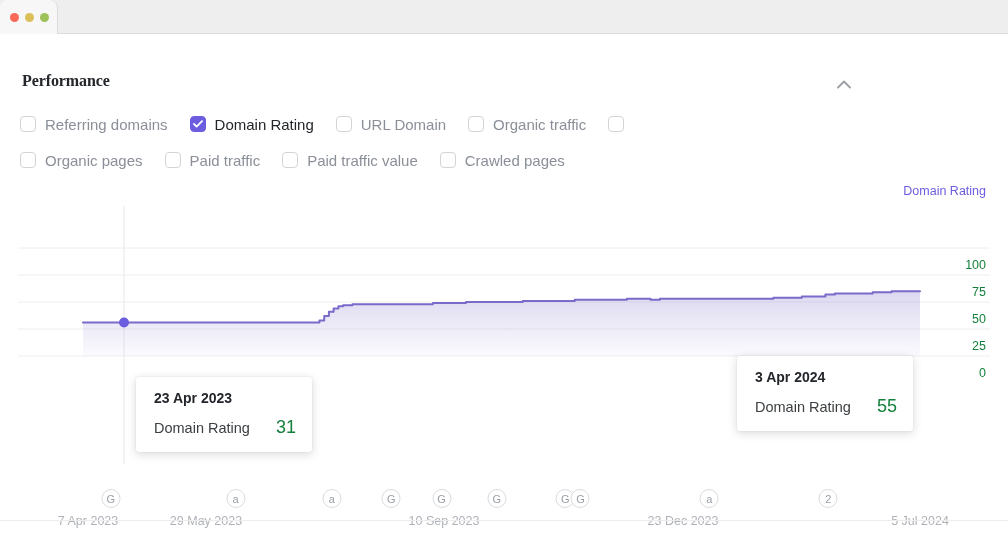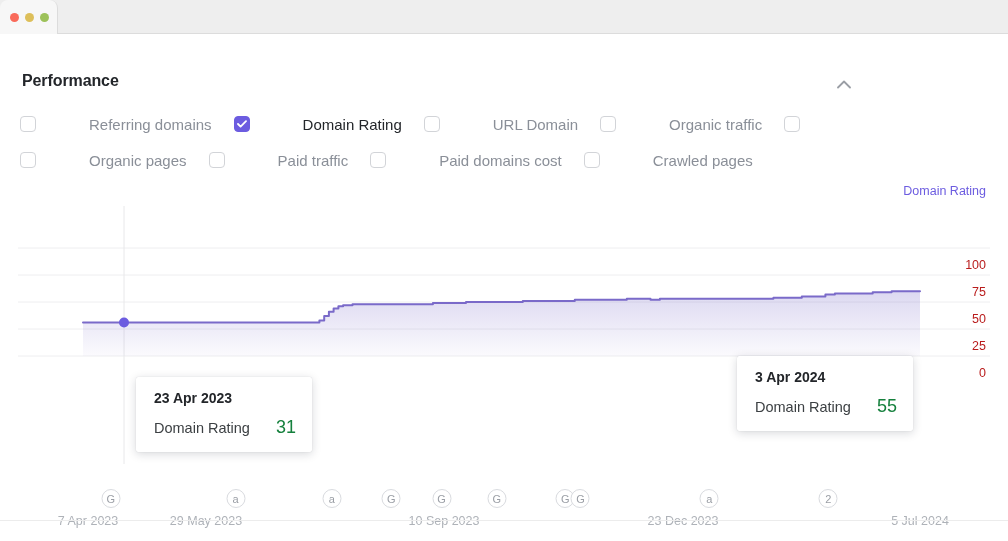--- a/index.html
+++ b/index.html
@@ -33,21 +33,21 @@
 
   
   .page {
     position: absolute; left: 0; top: 34px;
     width: 1008px; height: 507px;
     background: #ffffff;
   }
 
   
   .panel-header {
-    position: absolute; left: 0; top: 16px; width: 876px; height: 40px;
+    position: absolute; left: 0; top: 16px; width: 876px; height: 40px; font-family: Liberation Serif, serif;
   }
   .panel-title {
     position: absolute; left: 22px; top: 22px;
     font-size: 16px; font-weight: bold; color: #23262a;
     letter-spacing: -0.1px;
   }
   .collapse-btn {
     position: absolute; right: 22px; top: 24px;
     width: 20px; height: 20px; cursor: pointer;
     display: flex; align-items: center; justify-content: center;
@@ -62,38 +62,38 @@
     display: flex; align-items: center; gap: 9px;
     margin-right: 22px; cursor: pointer; white-space: nowrap;
   }
   .cb-box {
     width: 16px; height: 16px; border-radius: 4px;
     border: 1.6px solid #d2d4d8; background: #fff;
     flex: 0 0 auto;
     display: flex; align-items: center; justify-content: center;
   }
   .cb-box.checked { background: #6c5ce0; border-color: #6c5ce0; }
-  .cb-label { font-size: 15px; color: #8a8f98; margin-left: 44px; }
+  .cb-label { font-size: 15px; color: #8a8f98; }
   .cb-item.is-checked .cb-label { color: #23262a; }
 
   
   .chart-block {
     position: absolute; left: 0; top: 150px; width: 1008px; height: 340px;
   }
   .series-legend {
     position: absolute; right: 22px; top: 0;
     font-size: 12.5px; color: #6c5ce0;
   }
   .chart-canvas {
     position: absolute; left: 0; top: 22px; width: 1008px; height: 300px;
   }
   .y-labels { position: absolute; right: 22px; top: 22px; width: 60px; height: 300px; }
   .y-label {
     position: absolute; right: 0;
-    font-size: 12.5px; color: #b91c1c; text-align: center;
+    font-size: 12.5px; color: #15803d; text-align: center;
   }
   .x-labels { position: absolute; left: 0; top: 330px; width: 824px; height: 22px; }
   .x-label {
     position: absolute; font-size: 12.5px; color: #aeb2b8;
     transform: translateX(-50%); white-space: nowrap;
   }
   .badge-row { position: absolute; left: 0; top: 305px; width: 1008px; height: 22px; }
   .axis-badge {
     position: absolute; top: 0;
     width: 19px; height: 19px; border-radius: 50%;
@@ -175,21 +175,21 @@
       <label class="cb-item">
         <span class="cb-box"></span>
         <span class="cb-label">Organic pages</span>
       </label>
       <label class="cb-item">
         <span class="cb-box"></span>
         <span class="cb-label">Paid traffic</span>
       </label>
       <label class="cb-item">
         <span class="cb-box"></span>
-        <span class="cb-label">Paid domains cost</span>
+        <span class="cb-label">Paid traffic value</span>
       </label>
       <label class="cb-item">
         <span class="cb-box"></span>
         <span class="cb-label">Crawled pages</span>
       </label>
     </div>
   </div>
 
   <div class="chart-block">
 

